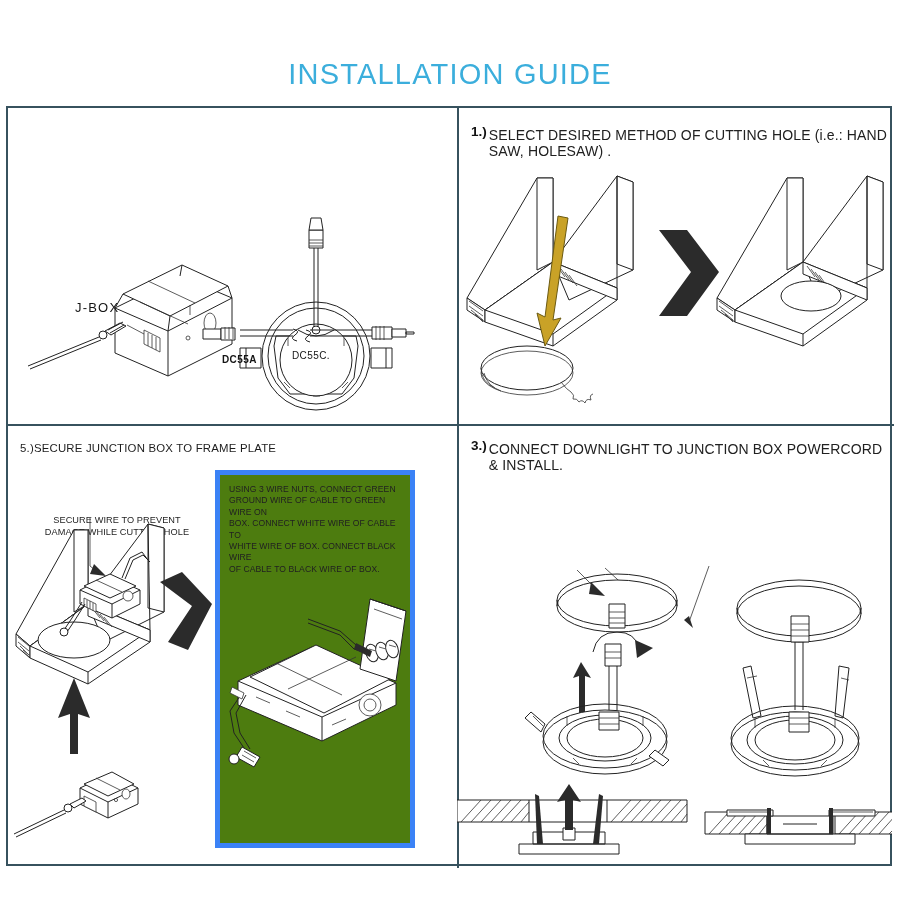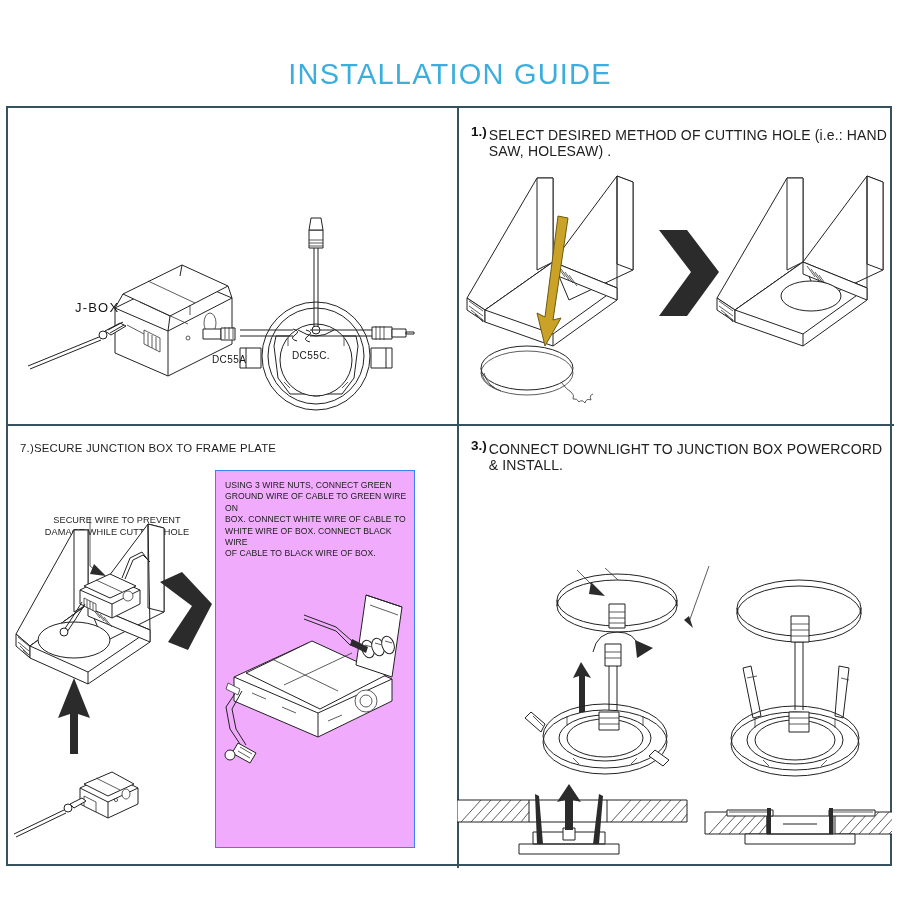--- a/index.html
+++ b/index.html
@@ -58,22 +58,22 @@
   .head2{
     position:absolute;
     font-size:11.4px;
     color:#1c1c1c;
     letter-spacing:0.2px;
     font-family:"Liberation Sans", sans-serif;
   }
   .notebox{
     position:absolute;
     box-sizing:border-box;
-    border:1px solid #3b82f6;
-    background:#f0abfc;
+    border:5px solid #3b82f6;
+    background:#4d7c0f;
   }
   .notebox .nb-txt{
     position:absolute;
     left:9px;top:9px;right:6px;
     font-size:8.6px;
     line-height:11.4px;
     color:#212121;
     letter-spacing:0.05px;
     white-space:pre-line;
   }
@@ -184,21 +184,21 @@
         <path class="ln" d="M290 234 Q282 232 288 228 Q294 224 286 222"></path>
         <path class="ln" d="M290 222 L352 222 M290 228 L352 228"></path>
         <path class="wht" d="M352 219 L372 219 L372 231 L352 231 Z"></path>
         <path class="ln-t" d="M356 218 L356 232 M360 218 L360 232 M364 218 L364 232"></path>
         <path class="wht" d="M372 221 L386 221 L386 229 L372 229 Z"></path>
         <path class="ln" d="M386 224 L394 224 L394 226 L386 226 Z"></path>
       </g>
     </svg>
 
     <div class="lbl" style="left:55px;top:192px;">J-BOX</div>
-    <div class="lbl-sm" style="left:192px;top:246px;">DC55A</div>
+    <div class="lbl-sm" style="left:202px;top:246px;font-weight:bold;">DC55A</div>
     <div class="lbl-sm" style="left:272px;top:242px;text-align:right;">DC55C.</div>
   </div>
 
   <div class="panel p-tr">
     <div class="step-head" style="left:14px;top:16px;">
       <span class="stepnum">1.)</span>
       <span class="steptxt" style="padding-top:3px;">SELECT DESIRED METHOD OF CUTTING HOLE  (i.e.: HAND SAW, HOLESAW) .</span>
     </div>
 
     <svg width="435" height="250" viewBox="0 0 435 250" style="position:absolute;left:0;top:62px;">
@@ -253,21 +253,21 @@
         <path class="ln" d="M96 92 L160 118 L160 6"></path>
         <path class="wht" d="M96 92 L160 118 L160 130 L96 104 Z"></path>
         <path class="ln-t" d="M100 96 L108 107 M104 99 L112 110 M108 102 L116 113 M112 105 L120 116"></path>
 
         <ellipse class="wht" cx="104" cy="126" rx="30" ry="15"></ellipse>
       </g>
     </svg>
   </div>
 
   <div class="panel p-bl">
-    <div class="head2" style="left:12px;top:16px;">7.)SECURE JUNCTION BOX TO FRAME PLATE</div>
+    <div class="head2" style="left:12px;top:16px;">5.)SECURE JUNCTION BOX TO FRAME PLATE</div>
 
     <div class="anno" style="left:24px;top:62px;width:170px;text-align:center;margin-top:27px;">SECURE WIRE TO PREVENT
 DAMAGE WHILE CUTTING HOLE</div>
 
     <div class="notebox" style="left:207px;top:44px;width:200px;height:378px;">
       <div class="nb-txt">USING 3 WIRE NUTS, CONNECT GREEN
 GROUND WIRE OF CABLE TO GREEN WIRE ON
 BOX. CONNECT WHITE WIRE OF CABLE TO
 WHITE WIRE OF BOX. CONNECT BLACK WIRE
 OF CABLE TO BLACK WIRE OF BOX.</div>

